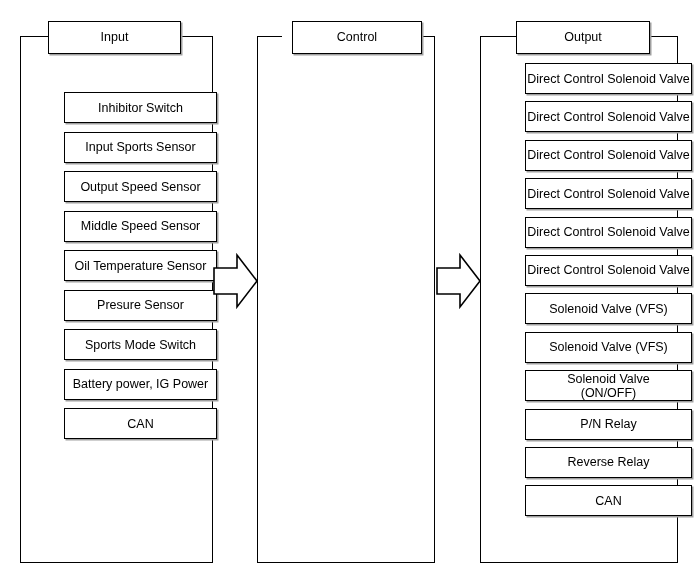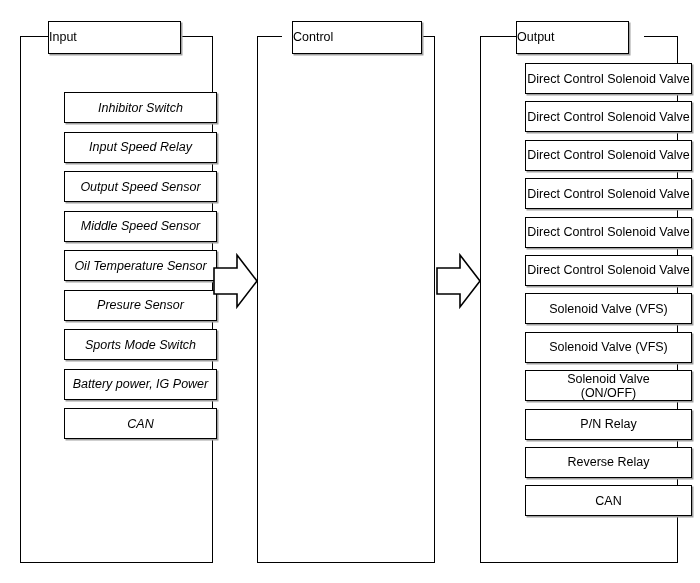--- a/index.html
+++ b/index.html
@@ -40,29 +40,29 @@
   }
 
   
   .header-box {
     position: absolute;
     box-sizing: border-box;
     border: 1.5px solid #000000;
     background: #ffffff;
     display: flex;
     align-items: center;
-    justify-content: flex-start;
+    justify-content: center;
     font-size: 12.5px;
     line-height: 1.15;
     z-index: 5;
     box-shadow: 1.5px 1.5px 0 0 #a0a0a0;
   }
   #header-input   { left: 48px;  top: 21px; width: 133px; height: 33px; }
   #header-control { left: 280px; top: 21px; width: 130px; height: 33px; margin-left: 12px; }
-  #header-output  { left: 516px; top: 21px; width: 113px; height: 33px; }
+  #header-output  { left: 516px; top: 21px; width: 134px; height: 33px; }
 
   
   .item-list {
     position: absolute;
     display: flex;
     flex-direction: column;
     z-index: 2;
     padding-left: 26px;
   }
   #list-input  { left: 38px;  top: 92px;  width: 153px; }
@@ -75,21 +75,21 @@
     height: 31px;
     display: flex;
     align-items: center;
     justify-content: center;
     text-align: center;
     font-size: 12.5px;
     line-height: 1.12;
     white-space: pre-line;
     box-shadow: 1.5px 1.5px 0 0 #a0a0a0;
   }
-  #list-input .item-box  { margin-bottom: 8.5px; font-style: italic; }
+  #list-input .item-box  { margin-bottom: 8.5px; }
   #list-output .item-box { margin-bottom: 7.4px; }
   #list-input .item-box:last-child,
   #list-output .item-box:last-child { margin-bottom: 0; }
 
   
   #tcm-label {
     position: absolute;
     left: 257px;
     top: 282px;
     width: 178px;
@@ -126,21 +126,21 @@
   <div id="header-control" class="header-box">
     <span>Control</span>
   </div>
 
   <div id="header-output" class="header-box">
     <span>Output</span>
   </div>
 
   <div id="list-input" class="item-list">
       <div class="item-box"><span>Inhibitor Switch</span></div>
-      <div class="item-box"><span>Input Speed Relay</span></div>
+      <div class="item-box"><span>Input Sports Sensor</span></div>
       <div class="item-box"><span>Output Speed Sensor</span></div>
       <div class="item-box"><span>Middle Speed Sensor</span></div>
       <div class="item-box"><span>Oil Temperature Sensor</span></div>
       <div class="item-box"><span>Presure Sensor</span></div>
       <div class="item-box"><span>Sports Mode Switch</span></div>
       <div class="item-box"><span>Battery power, IG Power</span></div>
       <div class="item-box"><span>CAN</span></div>
     </div>
 
 

